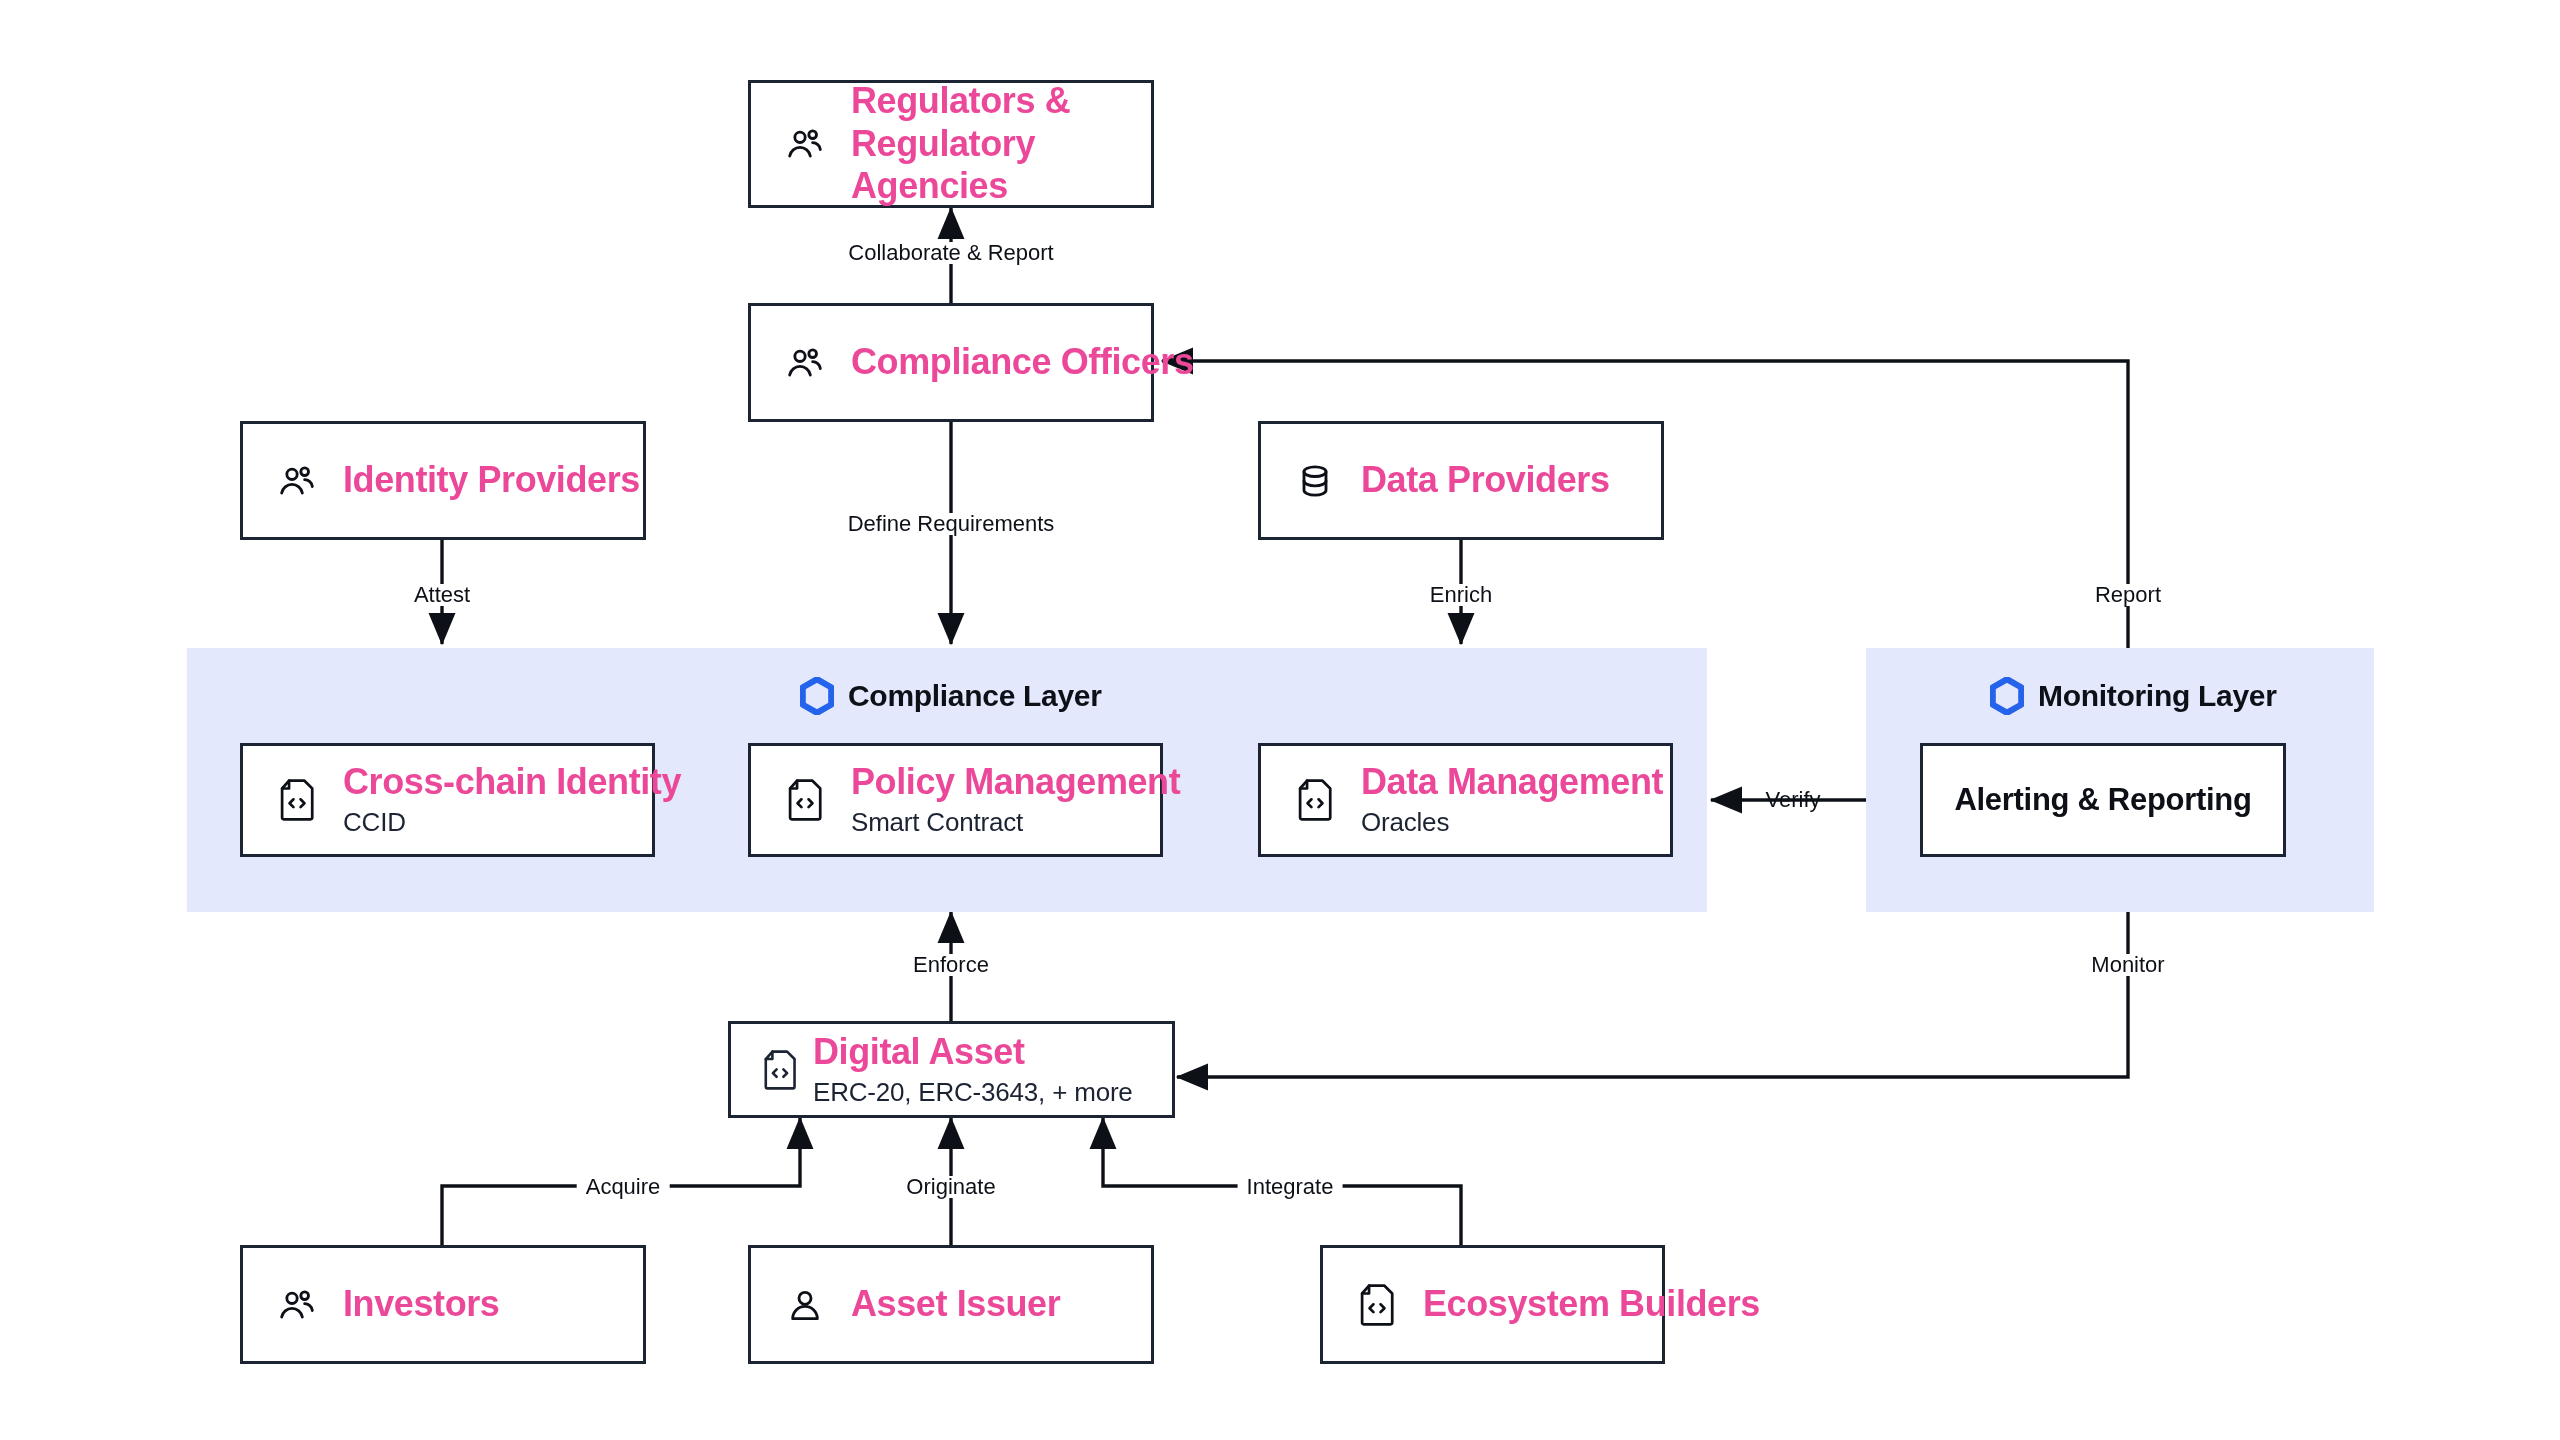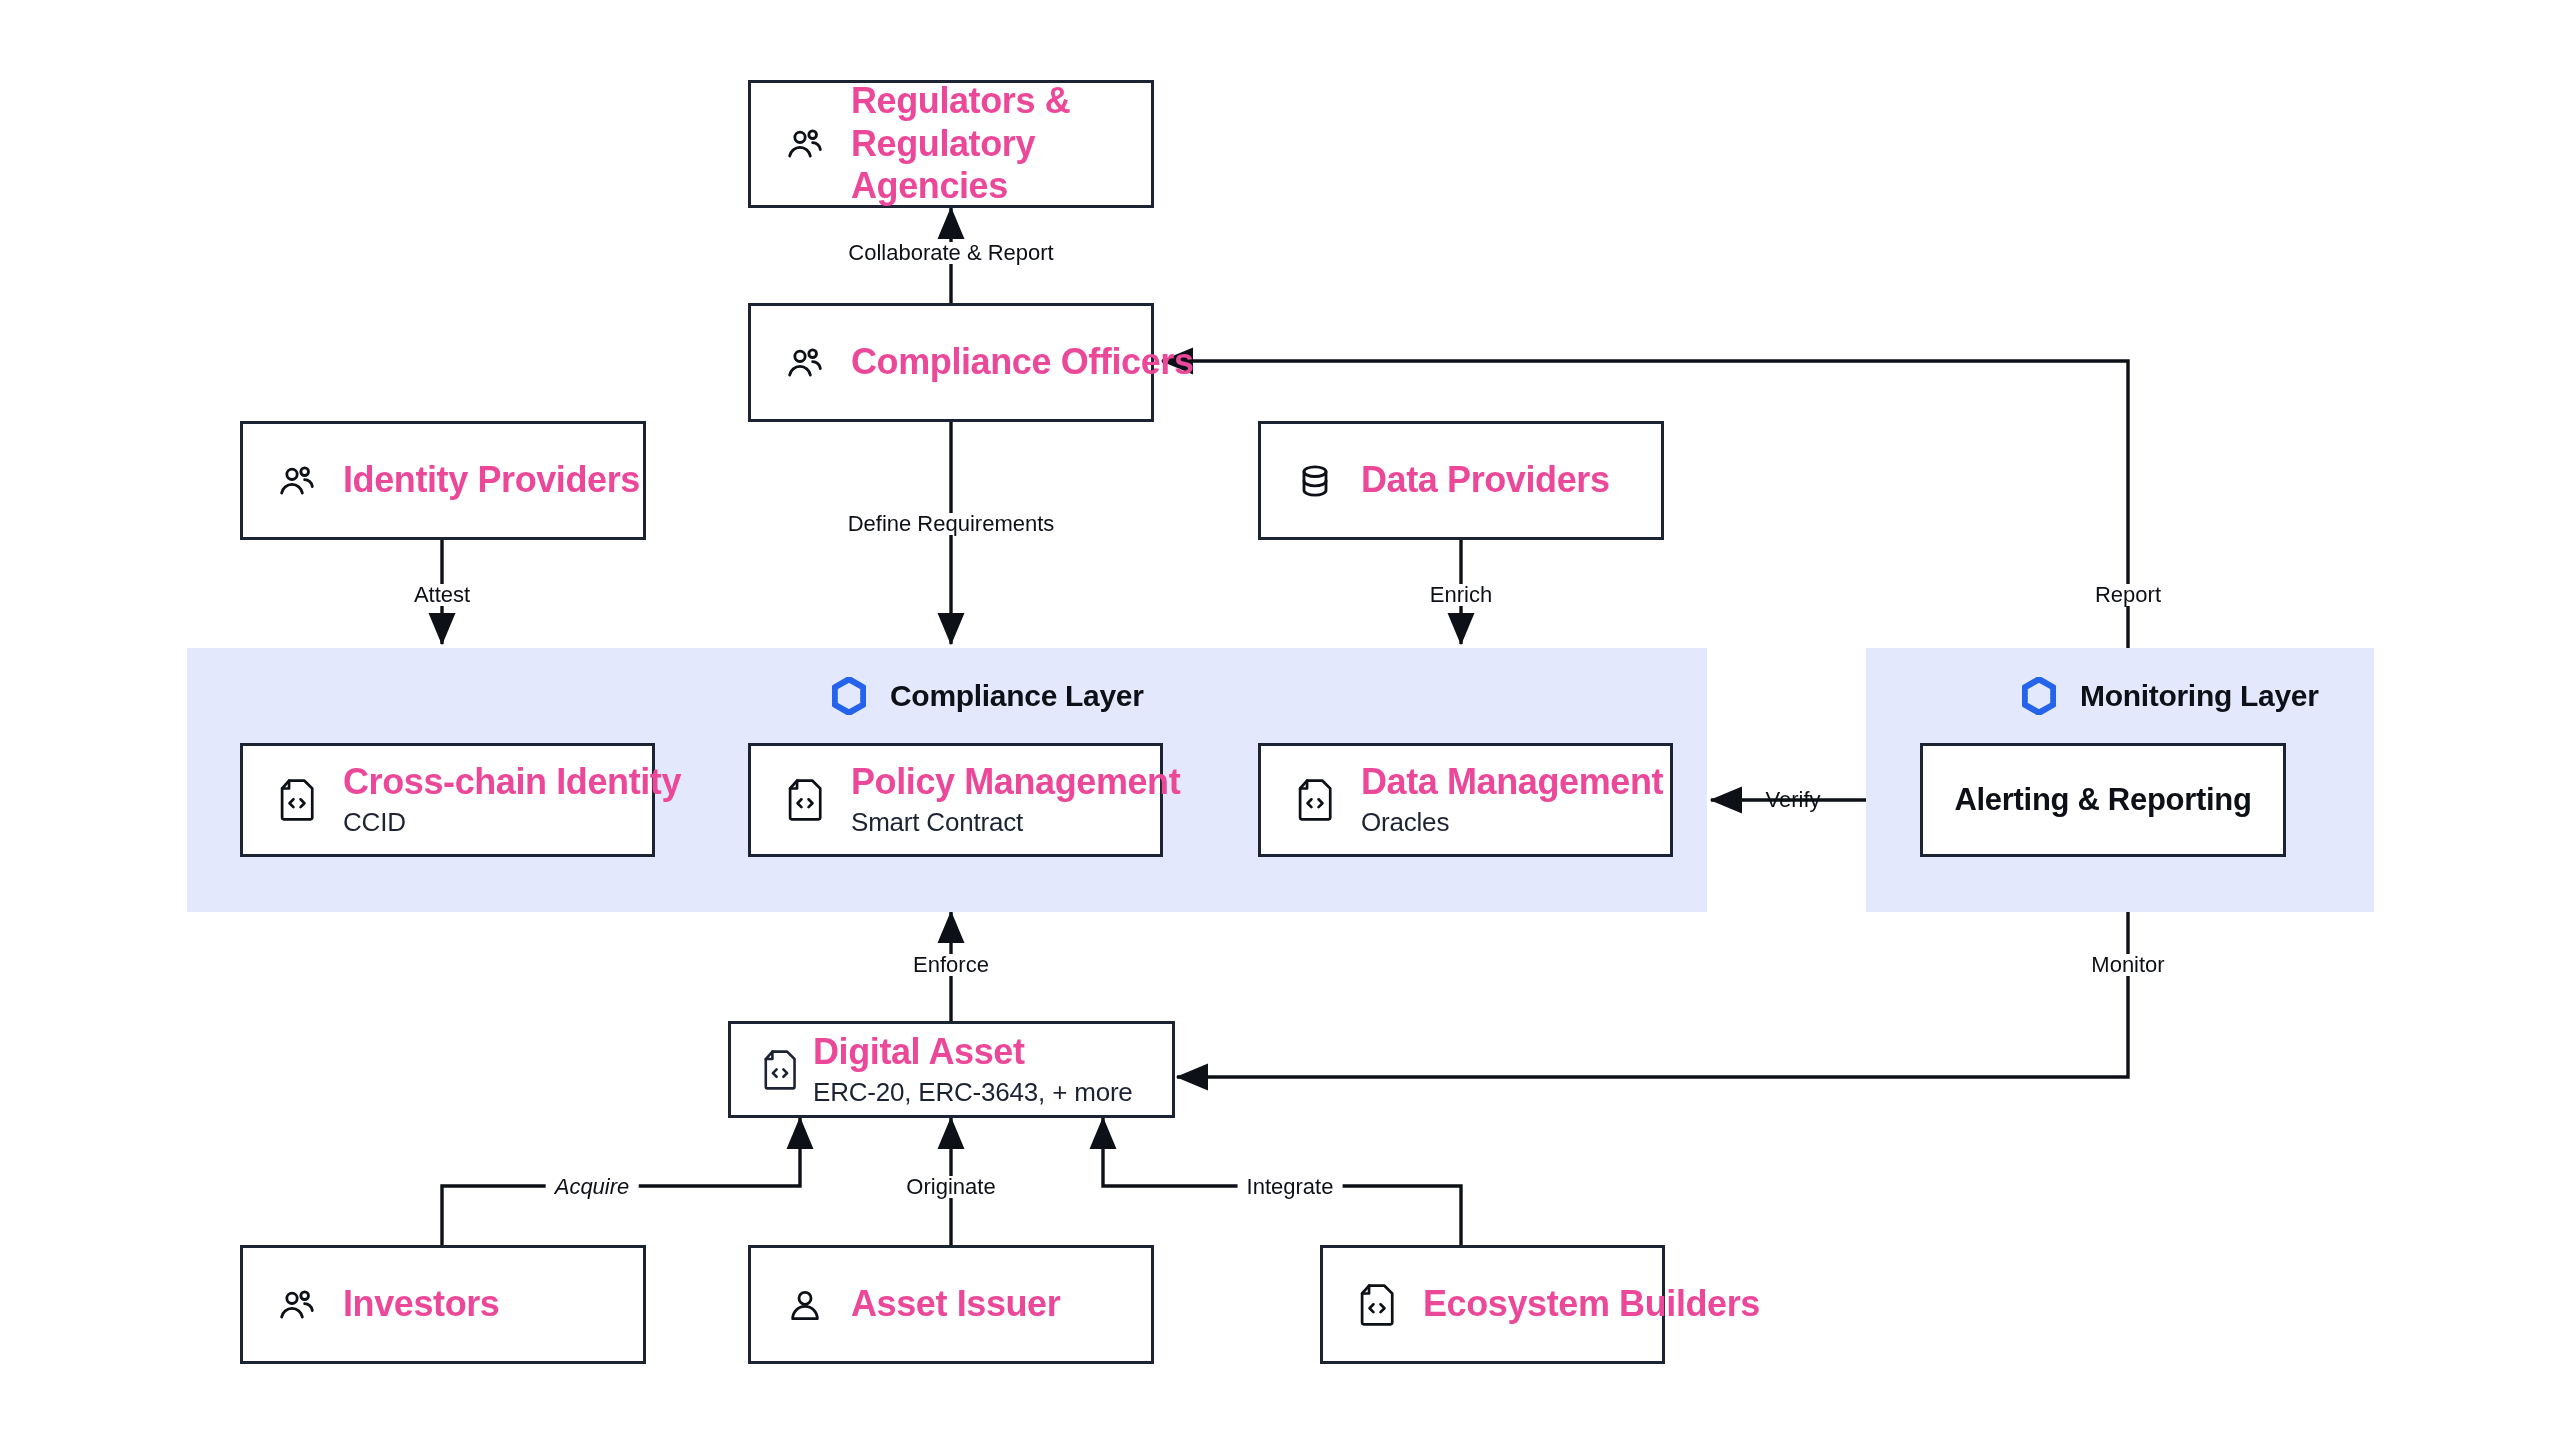--- a/index.html
+++ b/index.html
@@ -29,27 +29,26 @@
 
   
   .layer-panel {
     position: absolute;
     background: #e3e8fd;
   }
   .layer-title {
     position: absolute;
     display: flex;
     align-items: center;
-    gap: 24px;
+    gap: 14px;
     font-size: 30px;
     font-weight: 700;
     color: #0d1117;
     letter-spacing: -0.3px;
     white-space: nowrap;
-    margin-left: 32px;
   }
   .hex-icon { display:block; }
 
   
   .node {
     position: absolute;
     box-sizing: border-box;
     background: #ffffff;
     border: 3px solid #1c2333;
     display: flex;
@@ -295,17 +294,17 @@
   </div>
 
   <div class="edge-label" style="left:951px; top:253px;">Collaborate &amp; Report</div>
   <div class="edge-label" style="left:951px; top:524px;">Define Requirements</div>
   <div class="edge-label" style="left:442px; top:595px;">Attest</div>
   <div class="edge-label" style="left:1461px; top:595px;">Enrich</div>
   <div class="edge-label" style="left:2128px; top:595px;">Report</div>
   <div class="edge-label on-panel" style="left:1793px; top:800px;">Verify</div>
   <div class="edge-label" style="left:951px; top:965px;">Enforce</div>
   <div class="edge-label" style="left:2128px; top:965px;">Monitor</div>
-  <div class="edge-label" style="left:592px; top:1187px;font-style:italic;">Acquire</div>
+  <div class="edge-label" style="left:623px; top:1187px;">Acquire</div>
   <div class="edge-label" style="left:951px; top:1187px;">Originate</div>
   <div class="edge-label" style="left:1290px; top:1187px;">Integrate</div>
 
 </div>
 
 </body></html>

